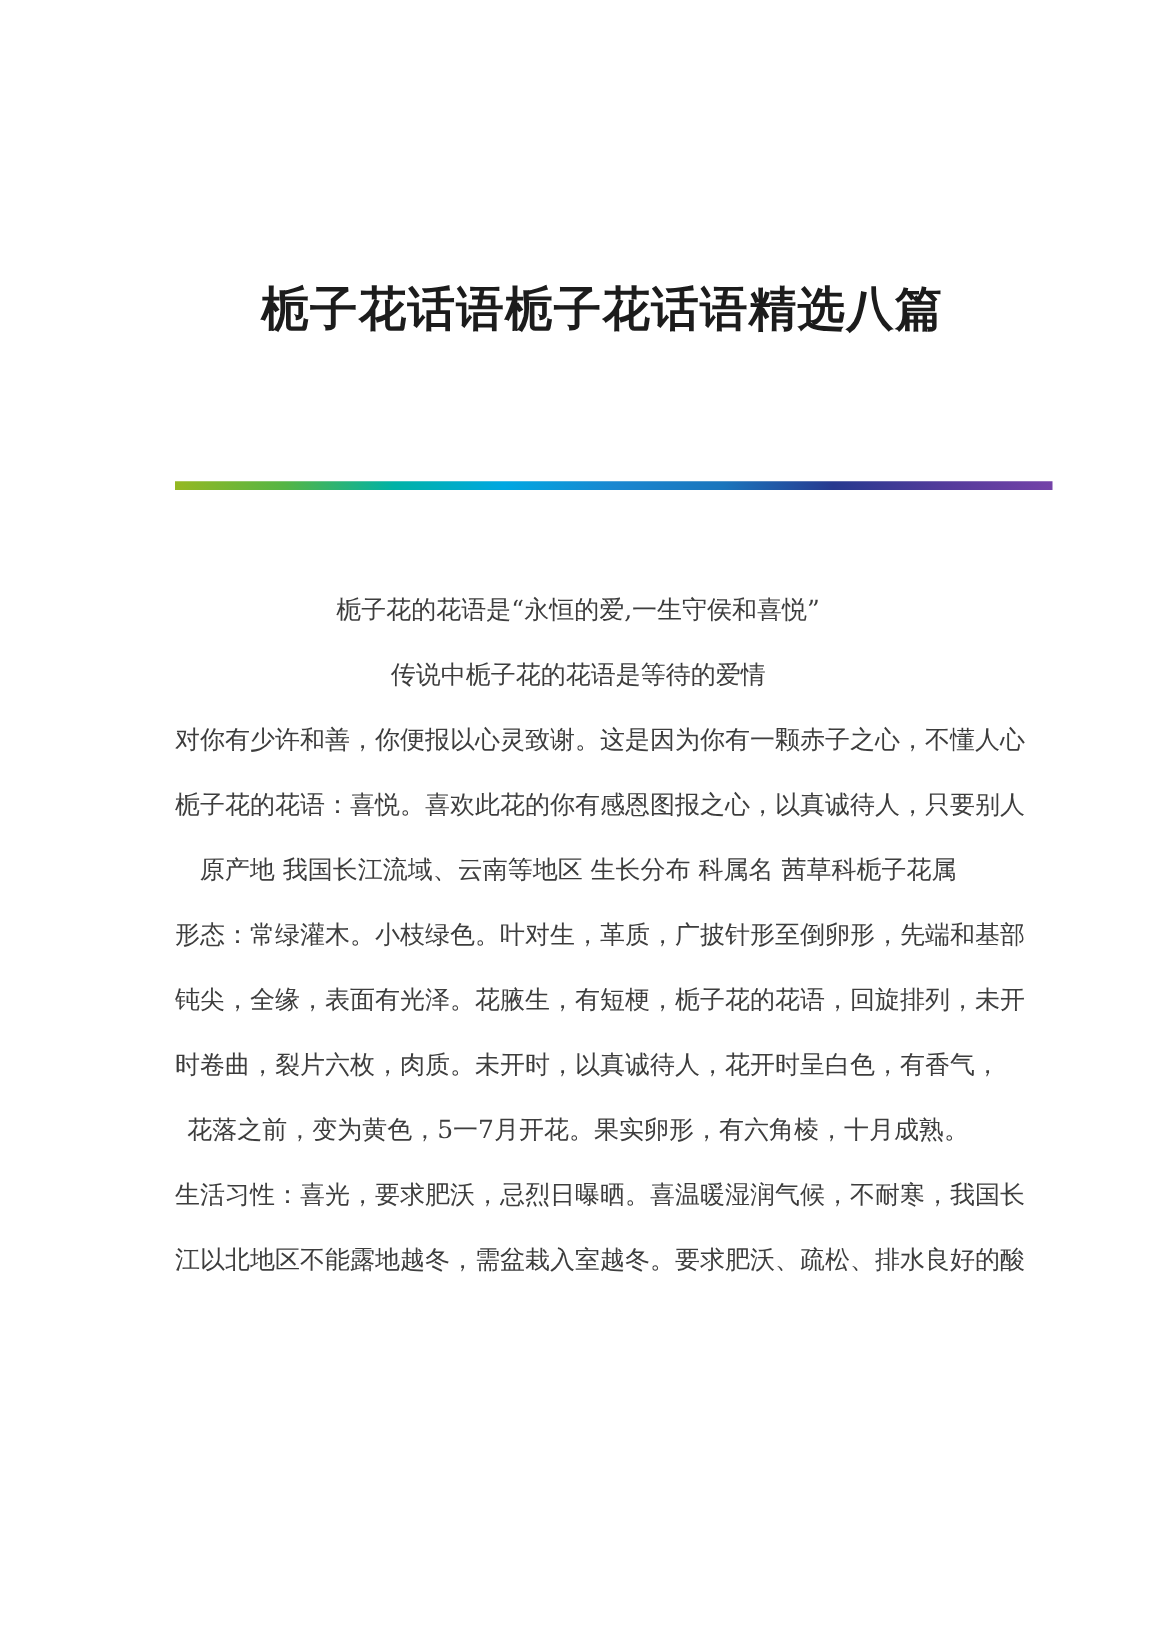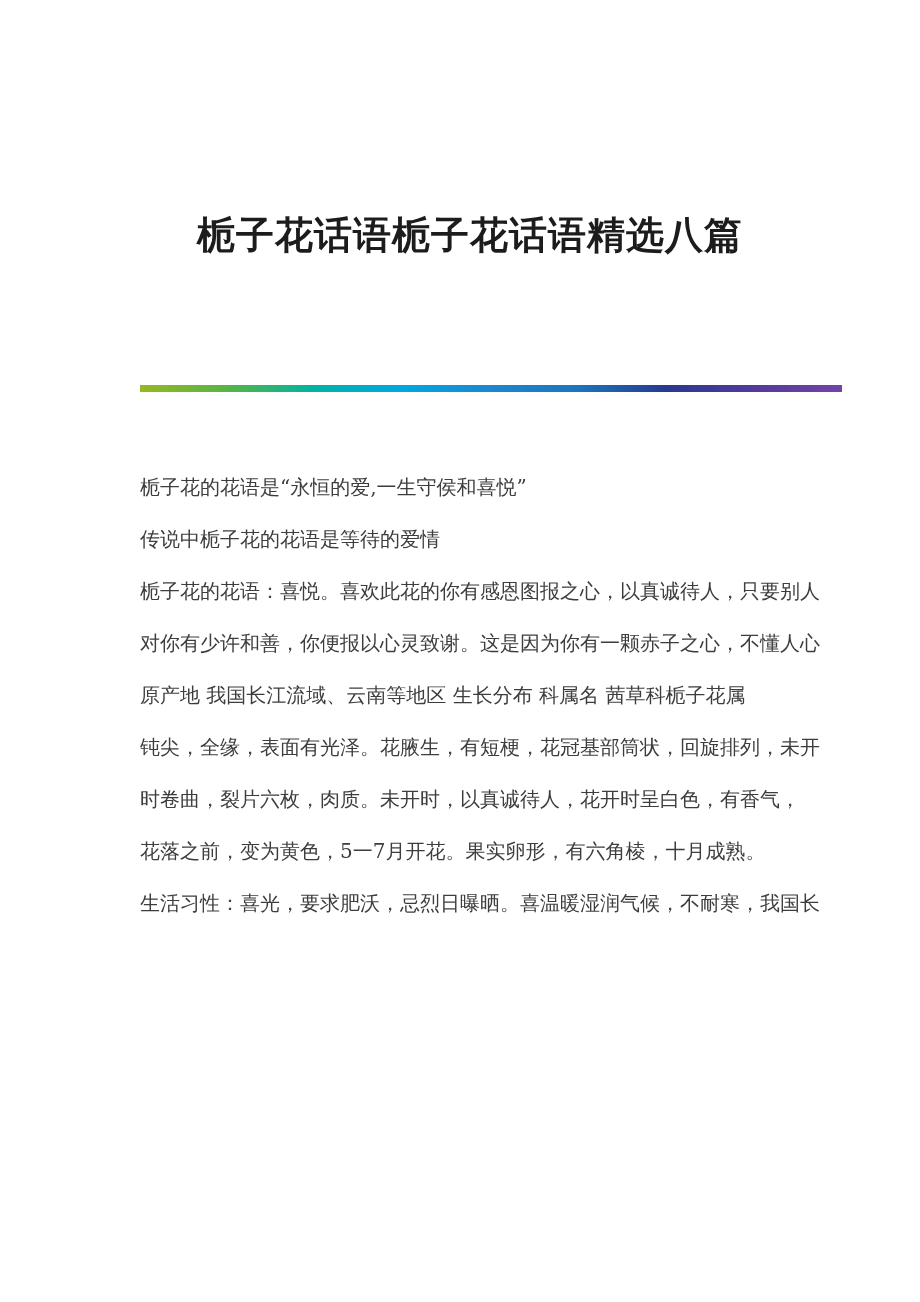--- a/index.html
+++ b/index.html
@@ -13,21 +13,21 @@
     height: 1302px;
     margin: 0 auto;
     background: #ffffff;
     overflow: hidden;
     font-family: "DejaVu Serif", "Liberation Serif", serif;
   }
   .doc-title {
     position: absolute;
     left: 197px;
     top: 210px;
-    margin: 0;
+    margin: 12px;
     font-size: 38px;
     line-height: 50px;
     font-weight: 700;
     letter-spacing: 1px;
     color: #1c1c1c;
     white-space: nowrap;
     font-family: "DejaVu Serif", "Liberation Serif", serif;
   }
   .divider {
     position: absolute;
@@ -47,21 +47,21 @@
   .para {
     margin: 0;
     padding: 0;
   }
   .line {
     height: 52px;
     line-height: 52px;
     font-size: 20px;
     color: #3d3d3d;
     white-space: nowrap;
-    text-align: left;
+    text-align: center;
   }
   
   .line.fill {
     text-align: justify;
     text-align-last: justify;
     -moz-text-align-last: justify;
   }
 </style>
 </head>
 <body>
@@ -70,28 +70,30 @@
   <h1 class="doc-title">栀子花话语栀子花话语精选八篇</h1>
   <div class="divider" style="background: linear-gradient(to right, rgb(149, 184, 34), rgb(85, 181, 69), rgb(0, 178, 166), rgb(0, 167, 225), rgb(27, 135, 208), rgb(27, 117, 188), rgb(39, 57, 143), rgb(83, 59, 155), rgb(116, 66, 168));"></div>
   <div class="doc-body">
       <div class="para">
         <div class="line">栀子花的花语是“永恒的爱,一生守侯和喜悦”</div>
       </div>
       <div class="para">
         <div class="line">传说中栀子花的花语是等待的爱情</div>
       </div>
       <div class="para">
+        <div class="line fill">对你有少许和善，你便报以心灵致谢。这是因为你有一颗赤子之心，不懂人心</div>
         <div class="line fill">栀子花的花语：喜悦。喜欢此花的你有感恩图报之心，以真诚待人，只要别人</div>
-        <div class="line fill">对你有少许和善，你便报以心灵致谢。这是因为你有一颗赤子之心，不懂人心</div>
       </div>
       <div class="para">
         <div class="line">原产地 我国长江流域、云南等地区 生长分布 科属名 茜草科栀子花属</div>
       </div>
       <div class="para">
-        <div class="line fill">钝尖，全缘，表面有光泽。花腋生，有短梗，花冠基部筒状，回旋排列，未开</div>
+        <div class="line fill">形态：常绿灌木。小枝绿色。叶对生，革质，广披针形至倒卵形，先端和基部</div>
+        <div class="line fill">钝尖，全缘，表面有光泽。花腋生，有短梗，栀子花的花语，回旋排列，未开</div>
         <div class="line fill">时卷曲，裂片六枚，肉质。未开时，以真诚待人，花开时呈白色，有香气，</div>
         <div class="line">花落之前，变为黄色，5一7月开花。果实卵形，有六角棱，十月成熟。</div>
       </div>
       <div class="para">
         <div class="line fill">生活习性：喜光，要求肥沃，忌烈日曝晒。喜温暖湿润气候，不耐寒，我国长</div>
+        <div class="line">江以北地区不能露地越冬，需盆栽入室越冬。要求肥沃、疏松、排水良好的酸</div>
       </div>
     </div>
 </div>
 
 </body></html>

